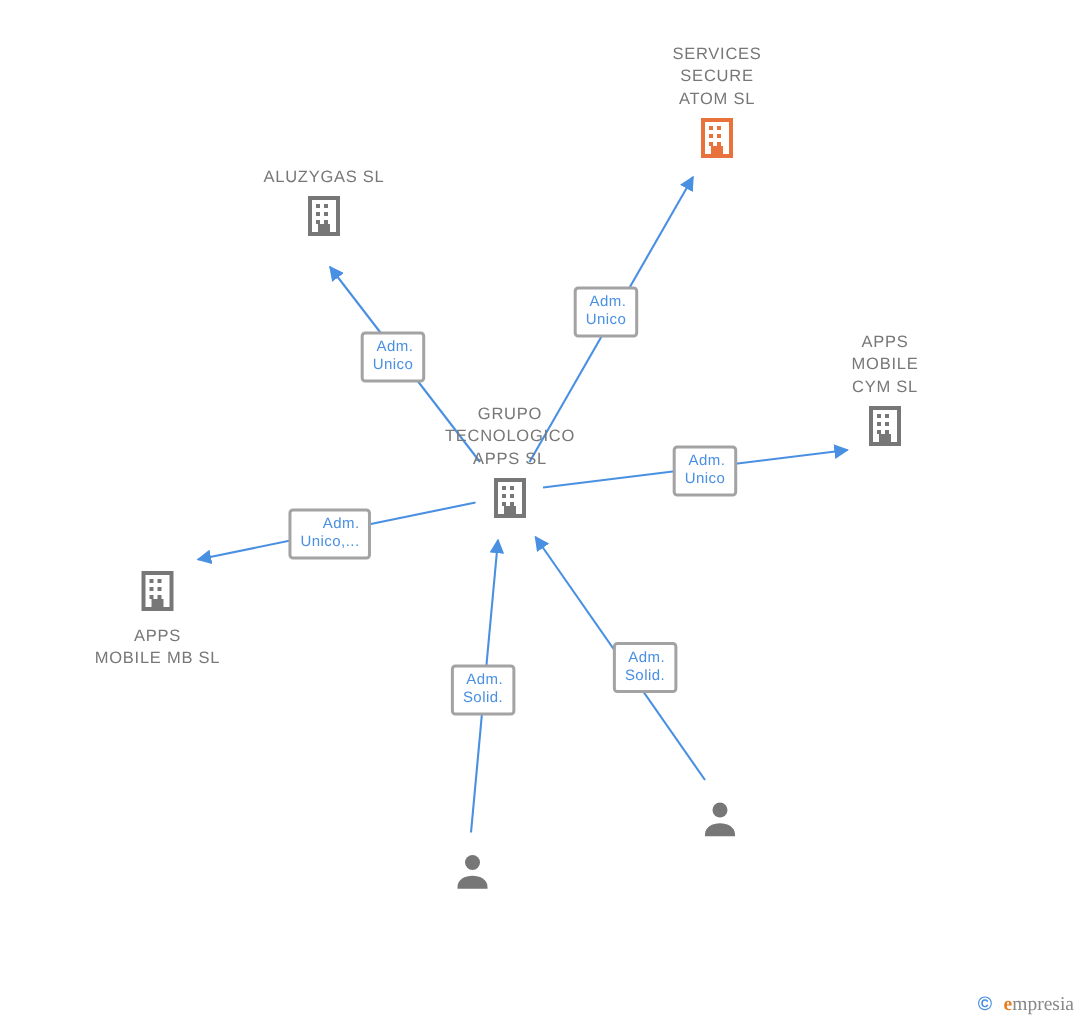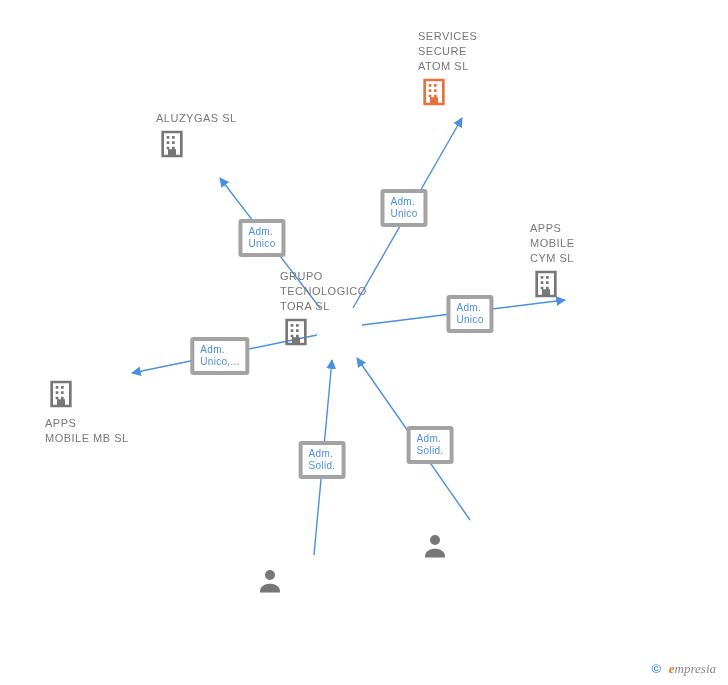--- a/index.html
+++ b/index.html
@@ -16,61 +16,61 @@
   }
   svg.edges {
     position: absolute;
     left: 0; top: 0;
     width: 728px;
     height: 685px;
     pointer-events: none;
   }
   .node {
     position: absolute;
+    text-align: center;
     width: 120px;
     transform: translate(-50%, 0);
   }
   .node-label {
     color: #777;
     letter-spacing: 0.5px;
     line-height: 1.35;
     white-space: pre-line;
     margin-bottom: 2px;
   }
   .node-label.below { margin-top: 4px; margin-bottom: 0; }
   .icon-building, .icon-person {
     display: inline-block;
   }
   .edge-label {
     position: absolute;
     transform: translate(-50%, -50%);
-    border: 4px solid #a3a3a3;
+    border: 2px solid #a3a3a3;
     border-radius: 3px;
     background: #fff;
     color: #4a90e2;
     font-size: 10px;
     padding: 3px 6px;
-    text-align: left;
+    text-align: right;
     line-height: 1.2;
     white-space: pre-line;
     letter-spacing: 0.3px;
   }
   .footer {
     position: absolute;
     right: 12px;
     bottom: 8px;
     font-size: 13px;
   }
   .footer .copy {
     color: #4a90e2;
     font-weight: bold;
     margin-right: 4px;
   }
   .footer .brand {
-    font-style: italic;
     font-family: Georgia, 'Times New Roman', serif;
   }
   .footer .brand-e { color: #e67e22; font-weight: bold; }
   .footer .brand-rest { color: #888; }
 </style>
 </head>
 <body>
 
 <svg class="edges">
   <defs>
@@ -84,21 +84,21 @@
       <line x1="362" y1="325" x2="565" y2="300" stroke="#4a90e2" stroke-width="1.4" marker-end="url(#arrow)"></line>
       <line x1="317" y1="335" x2="132" y2="373" stroke="#4a90e2" stroke-width="1.4" marker-end="url(#arrow)"></line>
       <line x1="314" y1="555" x2="332" y2="360" stroke="#4a90e2" stroke-width="1.4" marker-end="url(#arrow)"></line>
       <line x1="470" y1="520" x2="357" y2="358" stroke="#4a90e2" stroke-width="1.4" marker-end="url(#arrow)"></line>
     </g>
 </svg>
 
 <div id="nodes-layer">
     <div class="node" style="left: 340px; top: 269px;"><div class="node-label">GRUPO
 TECNOLOGICO
-TORA  SL</div><span><svg class="icon-building" width="32" height="32" viewBox="0 0 24 24" fill="#777777">
+APPS  SL</div><span><svg class="icon-building" width="32" height="32" viewBox="0 0 24 24" fill="#777777">
     <path d="M4 2h16v20H4V2zm2 2v16h3v-4h6v4h3V4H6zm2 2h2v2H8V6zm4 0h2v2h-2V6zM8 10h2v2H8v-2zm4 0h2v2h-2v-2zM8 14h2v2H8v-2zm4 0h2v2h-2v-2z"></path>
   </svg></span></div>
     <div class="node" style="left: 478px; top: 29px;"><div class="node-label">SERVICES
 SECURE
 ATOM  SL</div><span><svg class="icon-building" width="32" height="32" viewBox="0 0 24 24" fill="#E8713C">
     <path d="M4 2h16v20H4V2zm2 2v16h3v-4h6v4h3V4H6zm2 2h2v2H8V6zm4 0h2v2h-2V6zM8 10h2v2H8v-2zm4 0h2v2h-2v-2zM8 14h2v2H8v-2zm4 0h2v2h-2v-2z"></path>
   </svg></span></div>
     <div class="node" style="left: 216px; top: 111px;"><div class="node-label">ALUZYGAS  SL</div><span><svg class="icon-building" width="32" height="32" viewBox="0 0 24 24" fill="#777777">
     <path d="M4 2h16v20H4V2zm2 2v16h3v-4h6v4h3V4H6zm2 2h2v2H8V6zm4 0h2v2h-2V6zM8 10h2v2H8v-2zm4 0h2v2h-2v-2zM8 14h2v2H8v-2zm4 0h2v2h-2v-2z"></path>
   </svg></span></div>

